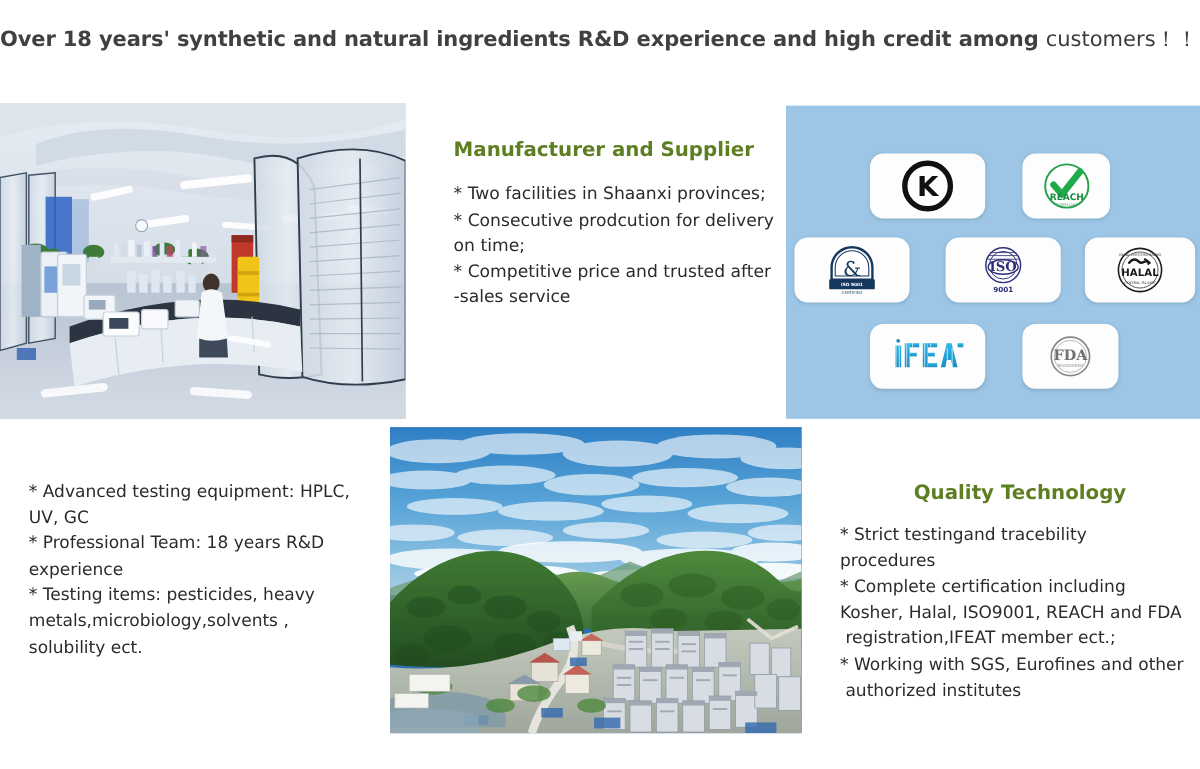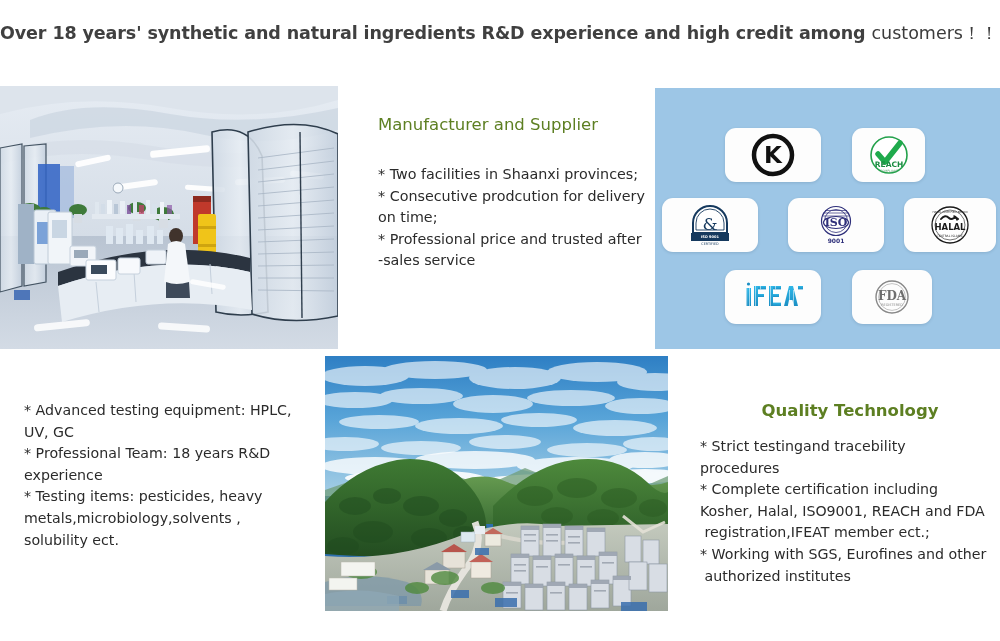--- a/index.html
+++ b/index.html
@@ -32,22 +32,22 @@
   .lab-svg{display:block;width:100%;height:100%;}
 
   
   .photo-town{left:325px;top:356px;width:343px;height:255px;
     background:#2d6fae;}
   .town-svg{display:block;width:100%;height:100%;}
 
   
   .mid-block{position:absolute;left:378px;top:114px;width:272px;}
   .mid-title{
-    color:#5d7f22;font-weight:normal;font-size:16.5px;line-height:22px;
-    margin-bottom:28px;
+    color:#5d7f22;font-weight:bold;font-size:16.5px;line-height:22px;
+    margin-bottom:16px;
   }
   .body-text{
     color:#2b2b2b;font-size:14.3px;line-height:21.5px;
   }
   .body-text .ln{display:block;white-space:pre;}
 
   
   .cert-panel{
     position:absolute;left:655px;top:88px;width:345px;height:261px;
     background:#9dc6e6;
@@ -227,21 +227,21 @@
       <rect x="14" y="204" width="16" height="10" fill="#2f5fb0" opacity=".8"></rect>
     </svg>
   </div>
 
   <div class="mid-block">
     <div class="mid-title">Manufacturer and Supplier</div>
     <div class="body-text">
       <span class="ln">* Two facilities in Shaanxi provinces;</span>
       <span class="ln">* Consecutive prodcution for delivery</span>
       <span class="ln">on time;</span>
-      <span class="ln">* Professional price and trusted after</span>
+      <span class="ln">* Competitive price and trusted after</span>
       <span class="ln">-sales service</span>
     </div>
   </div>
 
   <div class="cert-panel">
 
     <div class="cert-card c-kosher">
       <svg width="46" height="46" viewBox="0 0 46 46">
         <circle cx="23" cy="23" r="19" fill="none" stroke="#111" stroke-width="4.5"></circle>
         <text x="23" y="31" text-anchor="middle" font-family="'DejaVu Sans',sans-serif" font-size="23" font-weight="bold" fill="#111">K</text>

